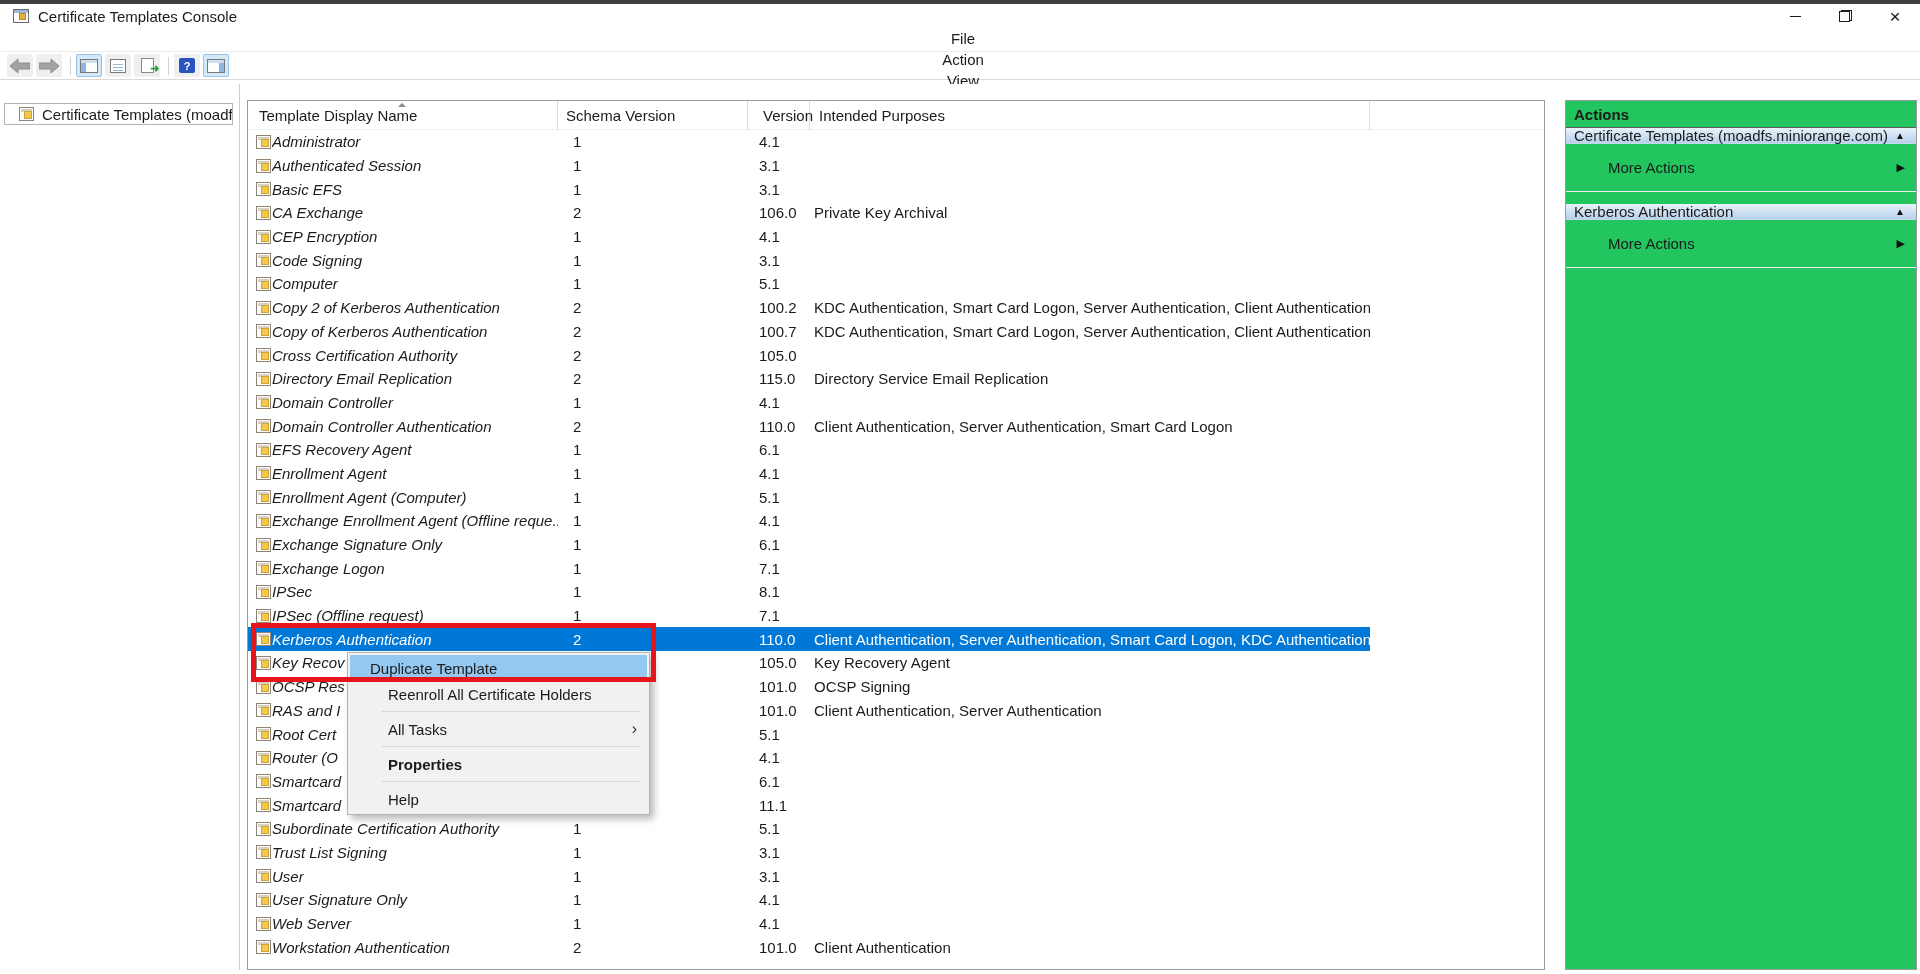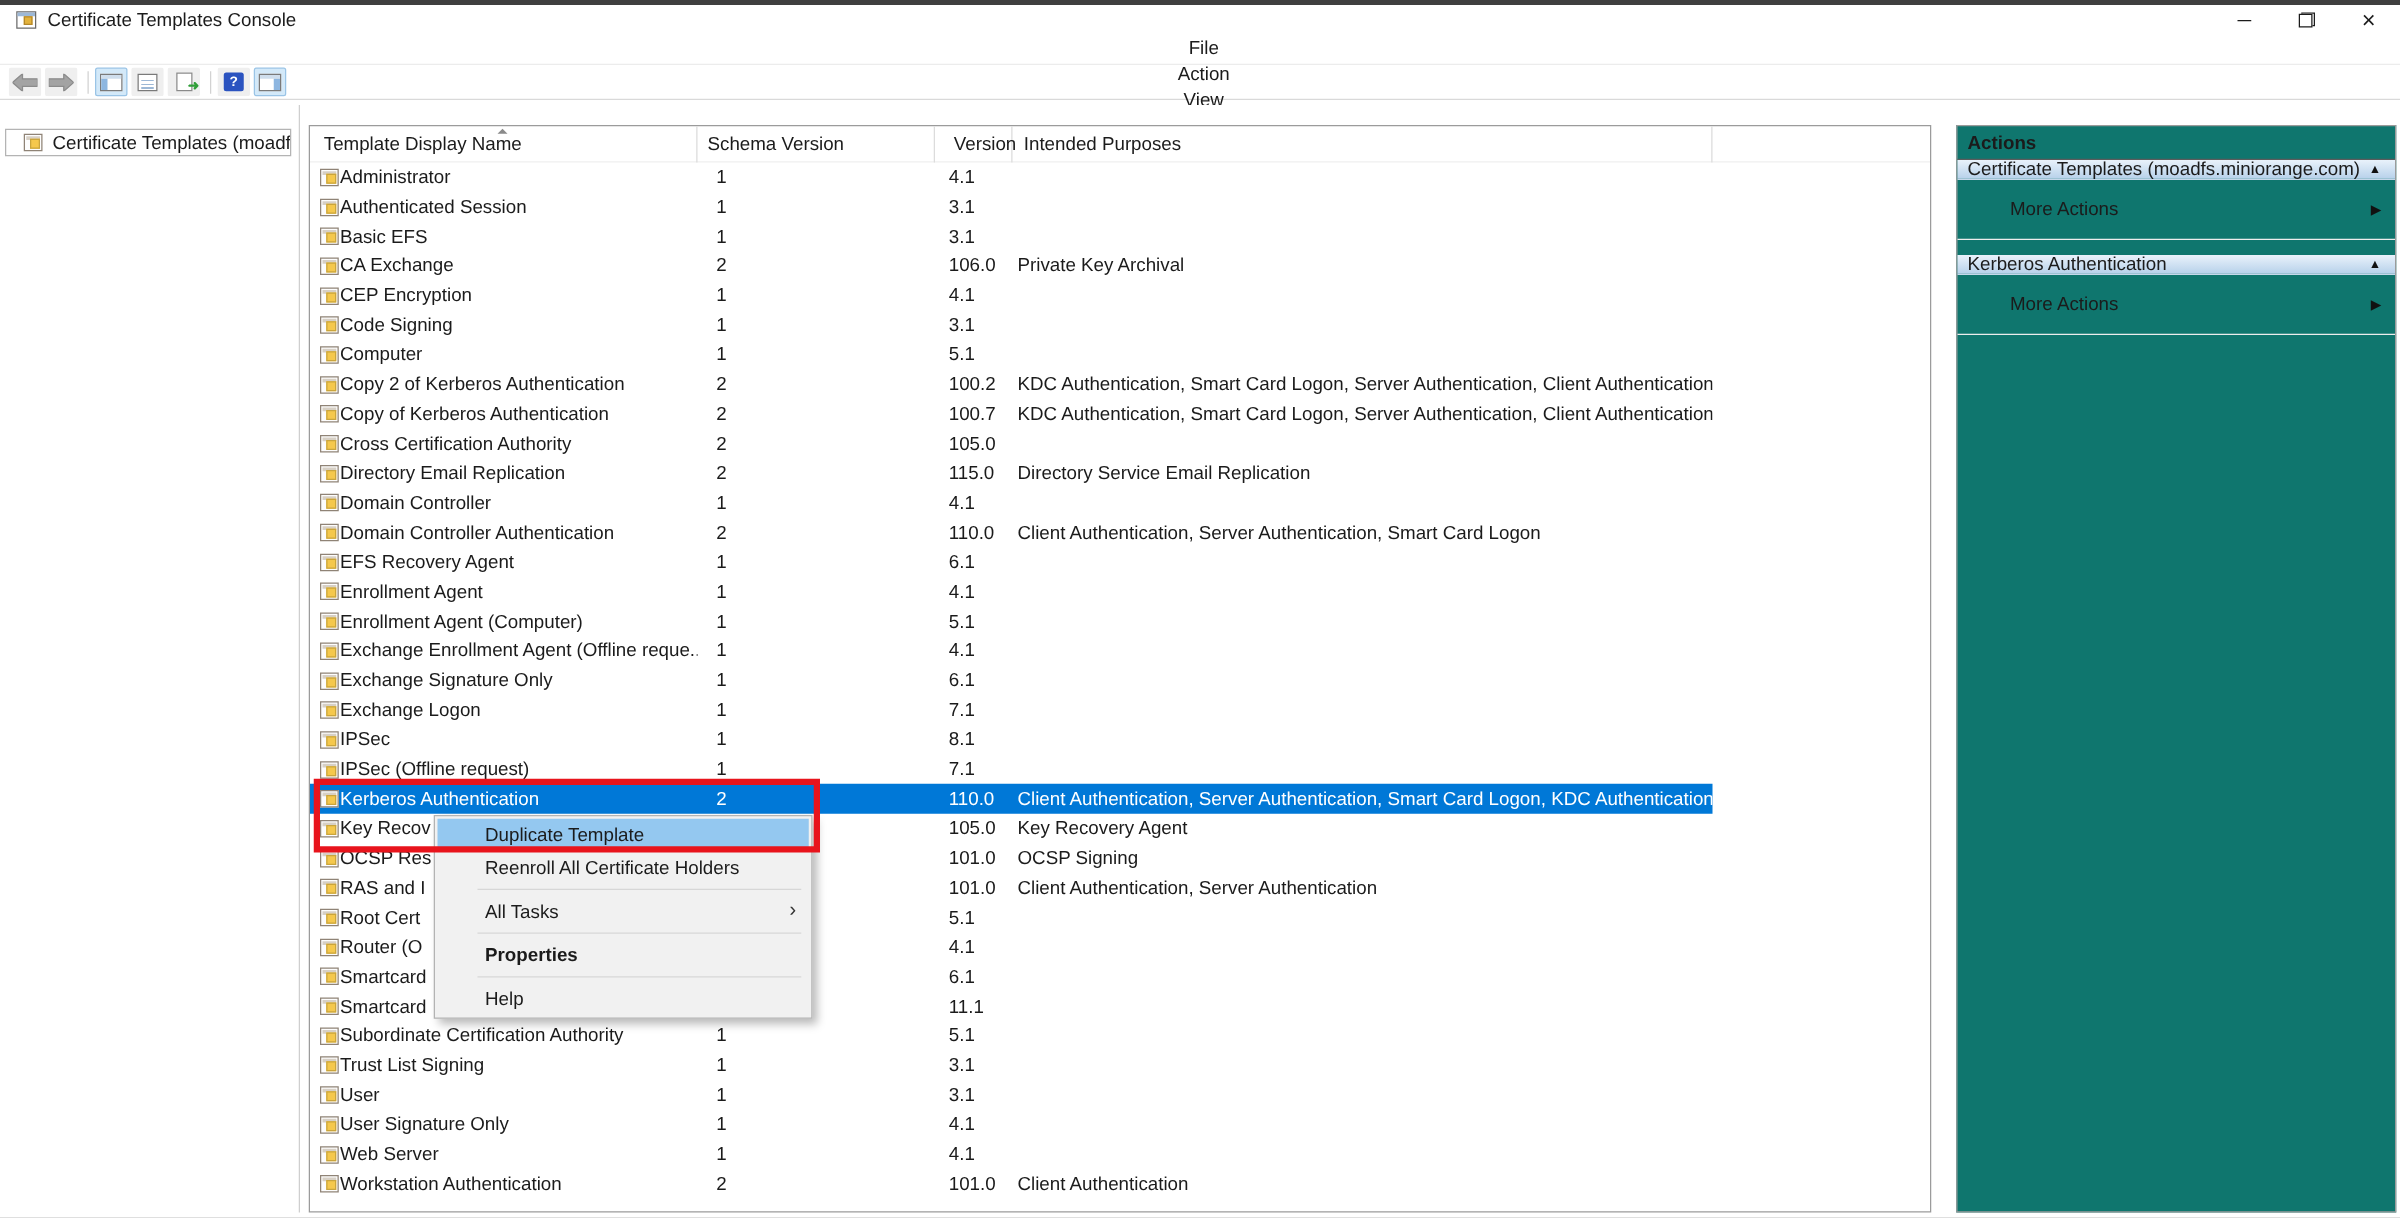--- a/index.html
+++ b/index.html
@@ -61,45 +61,45 @@
   .h-schema{ width:190px; padding-left:8px; }
   .h-version{ width:62px; padding-left:15px; }
   .h-purp{ width:560px; padding-left:9px; border-right:1px solid #dcdcdc; }
   .sort-asc{ position:absolute; left:150px; top:2px; width:0; height:0;
      border-left:4px solid transparent; border-right:4px solid transparent; border-bottom:4px solid #8a8a8a; }
 
   .rows{ position:absolute; top:29px; left:0; right:0; bottom:0; }
   .trow{ display:flex; align-items:center; height:23.7px; width:1122px; white-space:nowrap; }
   .trow.selected{ background:var(--selection,#0078d7); color:#fff; }
   .c-icon{ width:24px; padding-left:8px; display:flex; align-items:center; flex:none; }
-  .c-name{ width:286px; flex:none; overflow:hidden; }
+  .c-name{ width:286px; flex:none; overflow:hidden;font-style:italic; }
   .c-schema{ width:190px; padding-left:15px; flex:none; }
   .c-version{ width:62px; padding-left:11px; flex:none; }
   .c-purp{ width:560px; padding-left:4px; flex:none; overflow:hidden; }
 
   .cert-icon{ position:relative; width:15px; height:14px; border:1px solid #8f8376; background:#fdfdfd; display:inline-block; flex:none; }
   .cert-icon::before{ content:""; position:absolute; top:1px; left:1px; right:1px; height:3px; background:#d7d0c5; }
   .cert-icon::after{ content:""; position:absolute; right:1px; bottom:1px; width:6px; height:6px; background:#f5c84c; border:1px solid #caa53c; }
 
   
-  .actions-panel{ position:absolute; left:1565px; top:16px; bottom:4px; width:352px; border:1px solid #9b9b9b; background:#0f766e; }
+  .actions-panel{ position:absolute; left:1565px; top:16px; bottom:4px; width:352px; border:1px solid #9b9b9b; background:#22c55e; }
   .actions-title{ height:27px; line-height:27px; padding-left:8px; font-weight:bold; border-bottom:1px solid #5c5c5c; }
   .a-header{ height:16px; display:flex; align-items:center; justify-content:space-between; padding:0 11px 0 8px;
      background:linear-gradient(var(--section-header-top,#e9f2fb), var(--section-header-bottom,#b7d1ea));
      border-bottom:1px solid #c6d8ea; }
   .a-collapse{ font-size:10px; color:#111; }
   .a-item{ height:48px; display:flex; align-items:center; padding-left:42px; position:relative; border-bottom:1px solid #ededed; }
   .a-arrow{ position:absolute; right:11px; font-size:11px; color:#111; }
   .a-section + .a-section{ margin-top:12px; }
 
   
   .context-menu{ position:absolute; left:347px; top:648px; width:303px; background:#f1f1f1;
      border:1px solid #b3b3b3; box-shadow:4px 4px 7px rgba(0,0,0,.28); padding:2px 0; z-index:10; }
   .cm-item{ height:26px; display:flex; align-items:center; padding-left:40px; position:relative; }
-  .cm-item.hl{ background:var(--menu-highlight,#94c8f0); margin:0 2px; padding-left:38px; }
+  .cm-item.hl{ background:var(--menu-highlight,#94c8f0); margin:0 2px; padding-left:20px; }
   .cm-item.bold{ font-weight:bold; }
   .cm-arrow{ position:absolute; right:12px; font-size:16px; color:#333; }
   .cm-sep{ height:1px; background:#d7d7d7; margin:4px 8px 4px 34px; }
 
   
   .red-annotation{ position:absolute; left:251px; top:619px; width:405px; height:59px;
      border:5px solid var(--annotation-red,#e8141c); z-index:30; pointer-events:none; }
 </style>
 </head>
 <body>

